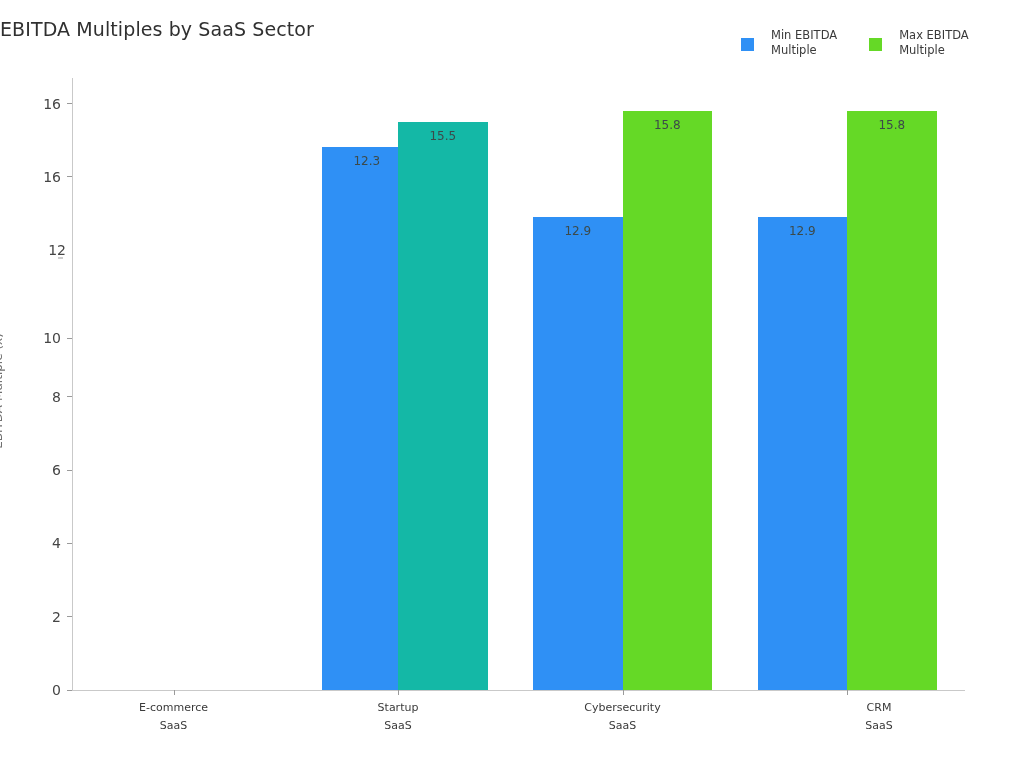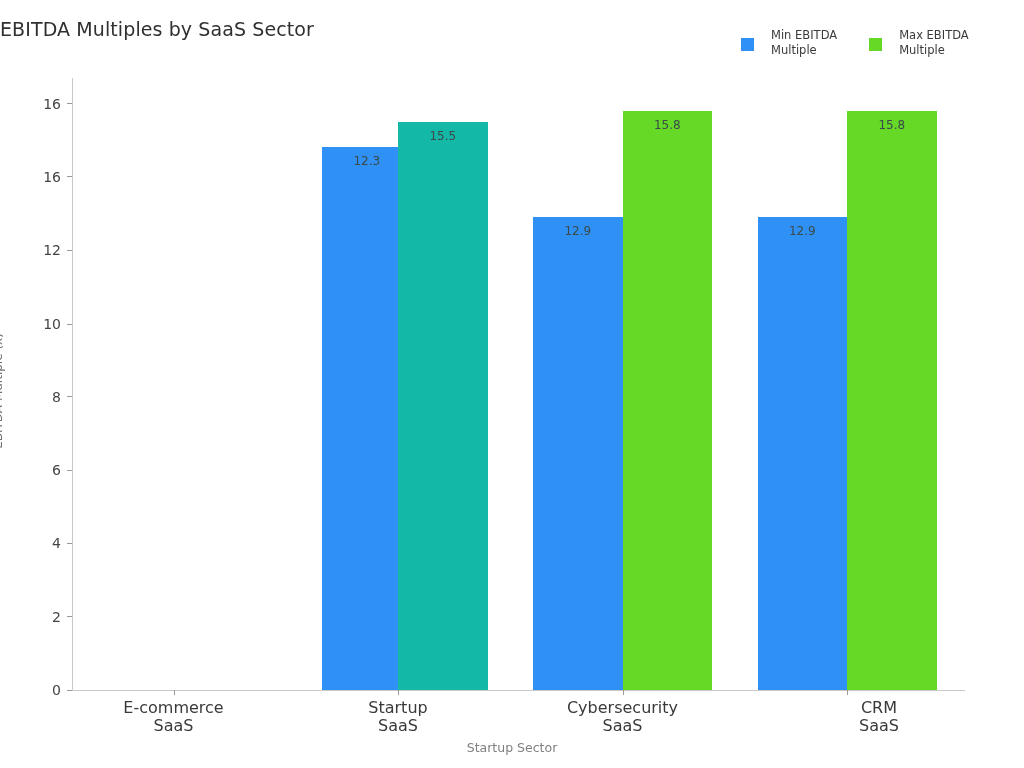--- a/index.html
+++ b/index.html
@@ -125,21 +125,21 @@
     top: 690px;
     width: 1px;
     height: 5px;
     background: #9a9a9a;
   }
   .xtick-label {
     position: absolute;
     top: 699px;
     transform: translateX(-50%);
     text-align: center;
-    font-size: 16px;
+    font-size: 11px;
     color: #3a3a3a;
     line-height: 18px;
     white-space: pre-line;
   }
   .axis-x-title {
     position: absolute;
     left: 0;
     top: 740px;
     width: 1024px;
     text-align: center;
@@ -174,21 +174,20 @@
       <span class="legend-swatch" style="background:#65d926"></span>
       <span class="legend-text">Max EBITDA
 Multiple</span>
     </div>
   </div>
 
   <div class="axis-y-line"></div>
   <div class="axis-x-line"></div>
 
   <div class="axis-y-title">EBITDA Multiple (x)</div>
-  <div class="axis-x-title">Startup Sector</div>
 
   <div class="plot-area" id="plot-area">
       <div class="ytick" style="top: 612px;">
         <span class="ytick-label">0</span>
         <span class="ytick-mark"></span>
       </div>
       <div class="ytick" style="top: 538.707px;">
         <span class="ytick-label">2</span>
         <span class="ytick-mark"></span>
       </div>
@@ -197,25 +196,25 @@
         <span class="ytick-mark"></span>
       </div>
       <div class="ytick" style="top: 392.12px;">
         <span class="ytick-label">6</span>
         <span class="ytick-mark"></span>
       </div>
       <div class="ytick" style="top: 318.826px;">
         <span class="ytick-label">8</span>
         <span class="ytick-mark"></span>
       </div>
-      <div class="ytick" style="top: 246px;">
+      <div class="ytick" style="top: 260px;">
         <span class="ytick-label">10</span>
         <span class="ytick-mark"></span>
       </div>
-      <div class="ytick" style="top: 172.24px;">
+      <div class="ytick" style="top: 172.24px; flex-direction: column;">
         <span class="ytick-label">12</span>
         <span class="ytick-mark"></span>
       </div>
       <div class="ytick" style="top: 98.9461px;">
         <span class="ytick-label">16</span>
         <span class="ytick-mark"></span>
       </div>
       <div class="ytick" style="top: 25.6527px;">
         <span class="ytick-label">16</span>
         <span class="ytick-mark"></span>

